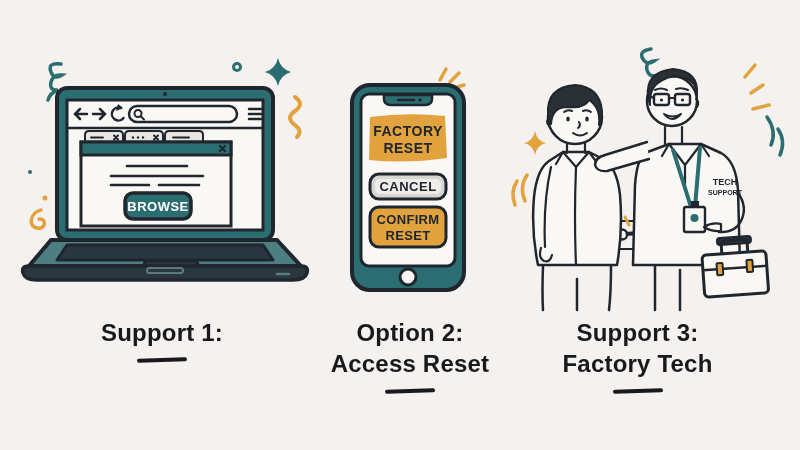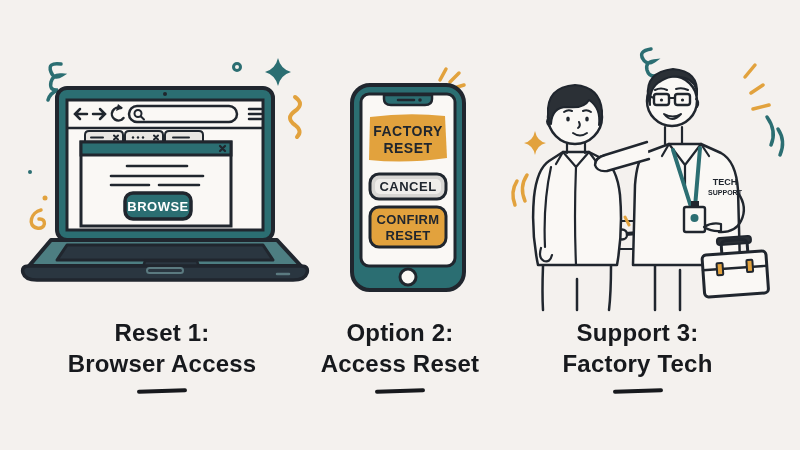--- a/index.html
+++ b/index.html
@@ -217,26 +217,25 @@
         <path d="M218 218 V210 Q218 205 224 205 H238 Q244 205 244 210 V218" fill="none" stroke="#20262e" stroke-width="3"></path>
         <rect x="198" y="218" width="64" height="42" rx="4" fill="#faf8f5" stroke="#20262e" stroke-width="3"></rect>
         <path d="M198 233 H262" stroke="#20262e" stroke-width="2.4"></path>
         <rect x="212" y="227" width="6" height="12" rx="1" fill="#e2a23d" stroke="#20262e" stroke-width="2"></rect>
         <rect x="242" y="226" width="6" height="12" rx="1" fill="#e2a23d" stroke="#20262e" stroke-width="2"></rect>
       </g>
     </g>
   </svg>
 
   <div class="caption" style="left:27px;width:270px">
-    <div>Reset 1:</div>
-    <div>Browser Access</div>
+    <div>Support 1:</div>
     <div class="cap-underline"></div>
   </div>
 
-  <div class="caption" style="left:310px;width:180px">
+  <div class="caption" style="left:320px;width:180px">
     <div>Option 2:</div>
     <div>Access Reset</div>
     <div class="cap-underline"></div>
   </div>
 
   <div class="caption" style="left:515px;width:245px">
     <div>Support 3:</div>
     <div>Factory Tech</div>
     <div class="cap-underline"></div>
   </div>

